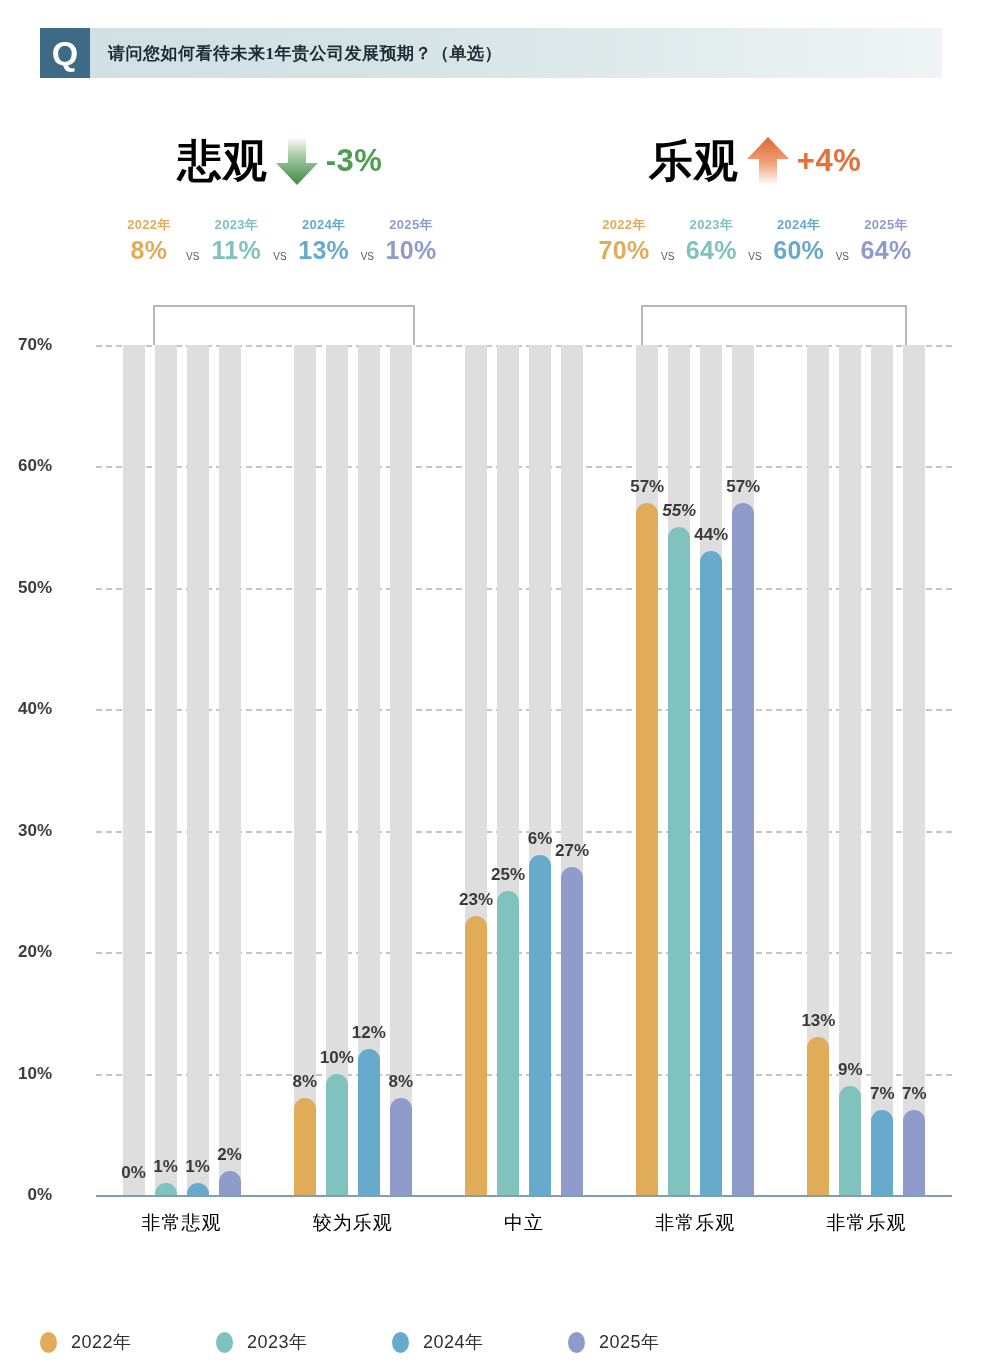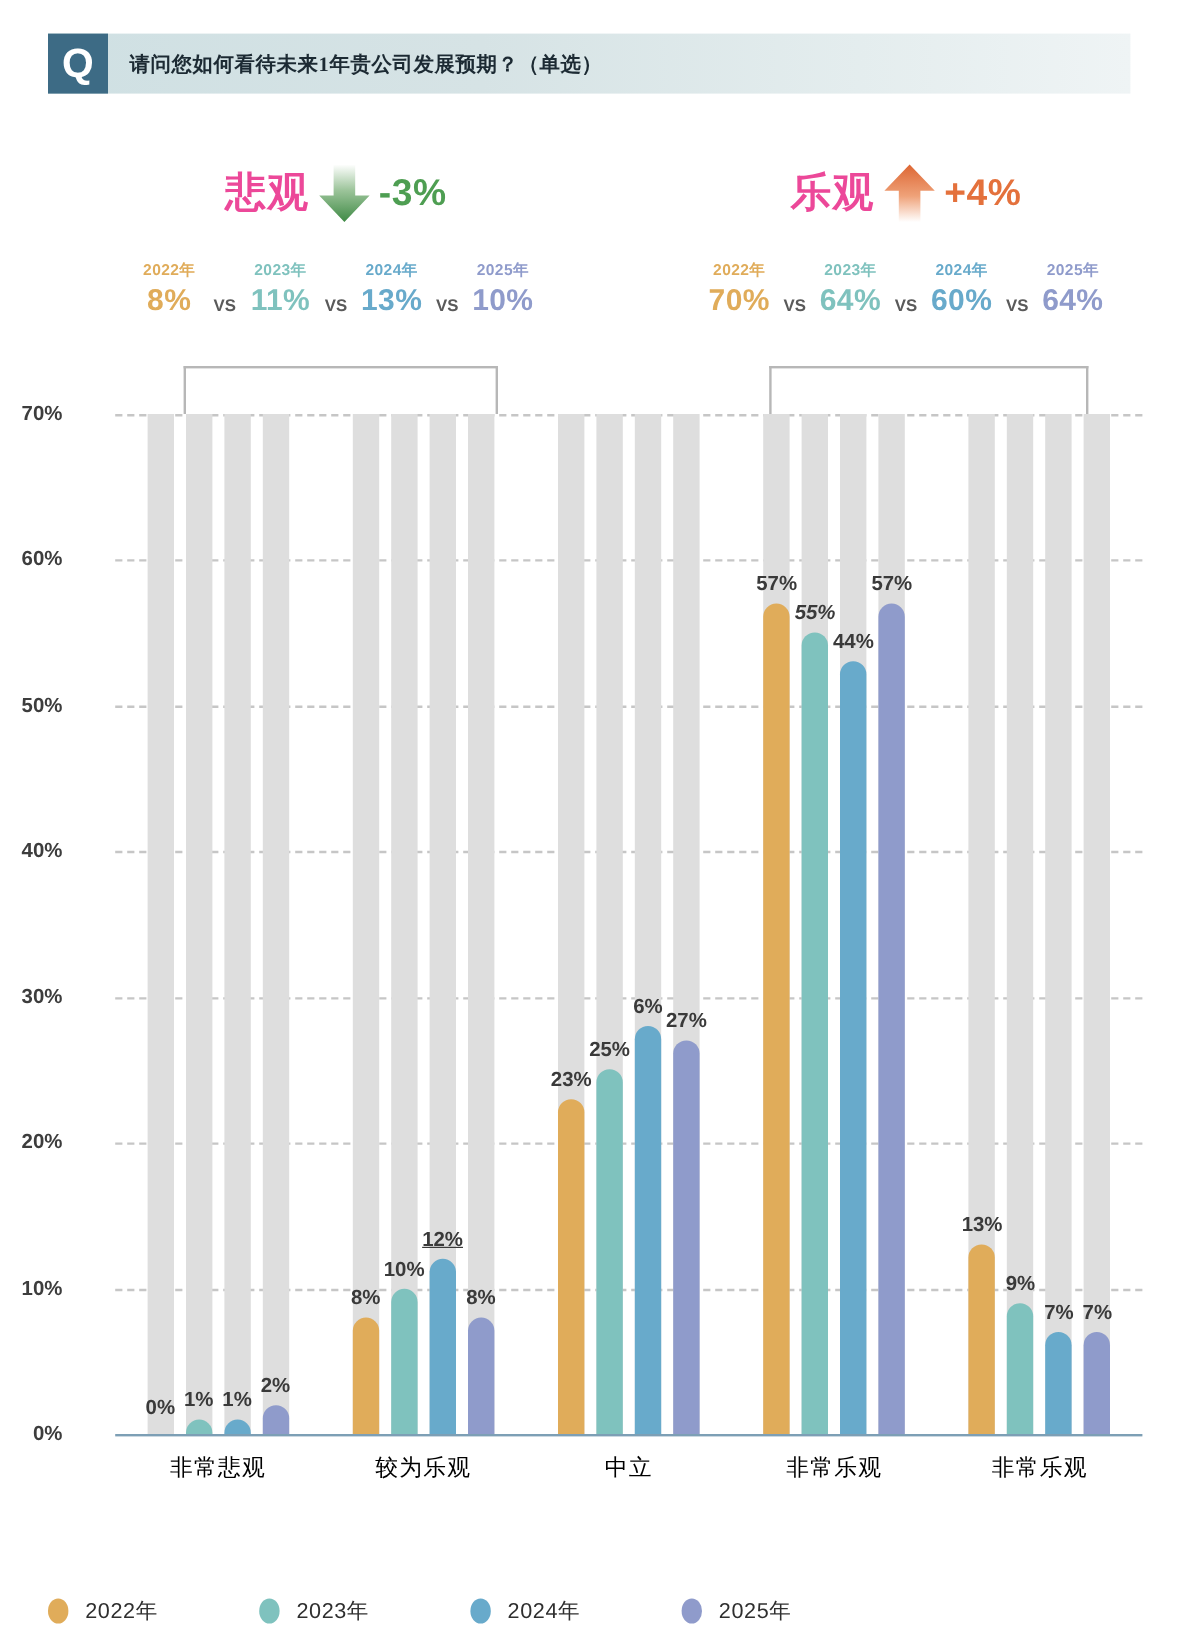--- a/index.html
+++ b/index.html
@@ -59,23 +59,23 @@
   .summary.right { left: 545px; }
 
   .summary-head {
     display: flex;
     align-items: center;
     justify-content: center;
     height: 62px;
     gap: 6px;
   }
   .summary-word {
-    font-size: 34px;
-    font-weight: bold;
-    color: #ec4899;
+    font-size: 44px;
+    font-weight: bold;
+    color: #000000;
     letter-spacing: 1px;
   }
   .arrow-wrap {
     width: 46px; height: 52px;
     position: relative;
     display: inline-block;
   }
   .summary-delta {
     font-size: 31px;
     font-weight: bold;
@@ -102,23 +102,23 @@
     font-weight: bold;
     letter-spacing: 0.3px;
     margin-bottom: 2px;
   }
   .yr-value {
     font-size: 25px;
     font-weight: bold;
     letter-spacing: 0.3px;
   }
   .vs {
-    font-size: 14px;
+    font-size: 10px;
     color: #5a5a5a;
-    font-weight: bold;
+    font-weight: normal;
     padding: 0 6px 3px 6px;
     align-self: flex-end;
   }
 
   
   .bracket {
     position: absolute;
     top: 305px;
     height: 40px;
     border-left: 2px solid #b7b7b7;
@@ -399,21 +399,21 @@
                 <div class="bar-label" style="bottom: 103.143px;">8%</div>
               </div>
               <div class="barslot">
                 <div class="bar-bg" style="height: 850px; background: rgb(222, 222, 222);"></div>
                 <div class="bar-fg" style="height: 121.429px; background: rgb(127, 194, 190);"></div>
                 <div class="bar-label" style="bottom: 127.429px;">10%</div>
               </div>
               <div class="barslot">
                 <div class="bar-bg" style="height: 850px; background: rgb(222, 222, 222);"></div>
                 <div class="bar-fg" style="height: 145.714px; background: rgb(104, 170, 203);"></div>
-                <div class="bar-label" style="bottom: 151.714px; text-decoration: underline;">12%</div>
+                <div class="bar-label" style="bottom: 151.714px;">12%</div>
               </div>
               <div class="barslot">
                 <div class="bar-bg" style="height: 850px; background: rgb(222, 222, 222);"></div>
                 <div class="bar-fg" style="height: 97.1429px; background: rgb(143, 155, 203);"></div>
                 <div class="bar-label" style="bottom: 103.143px;">8%</div>
               </div>
             </div>
           </div>
           <div class="group">
             <div class="bars">

